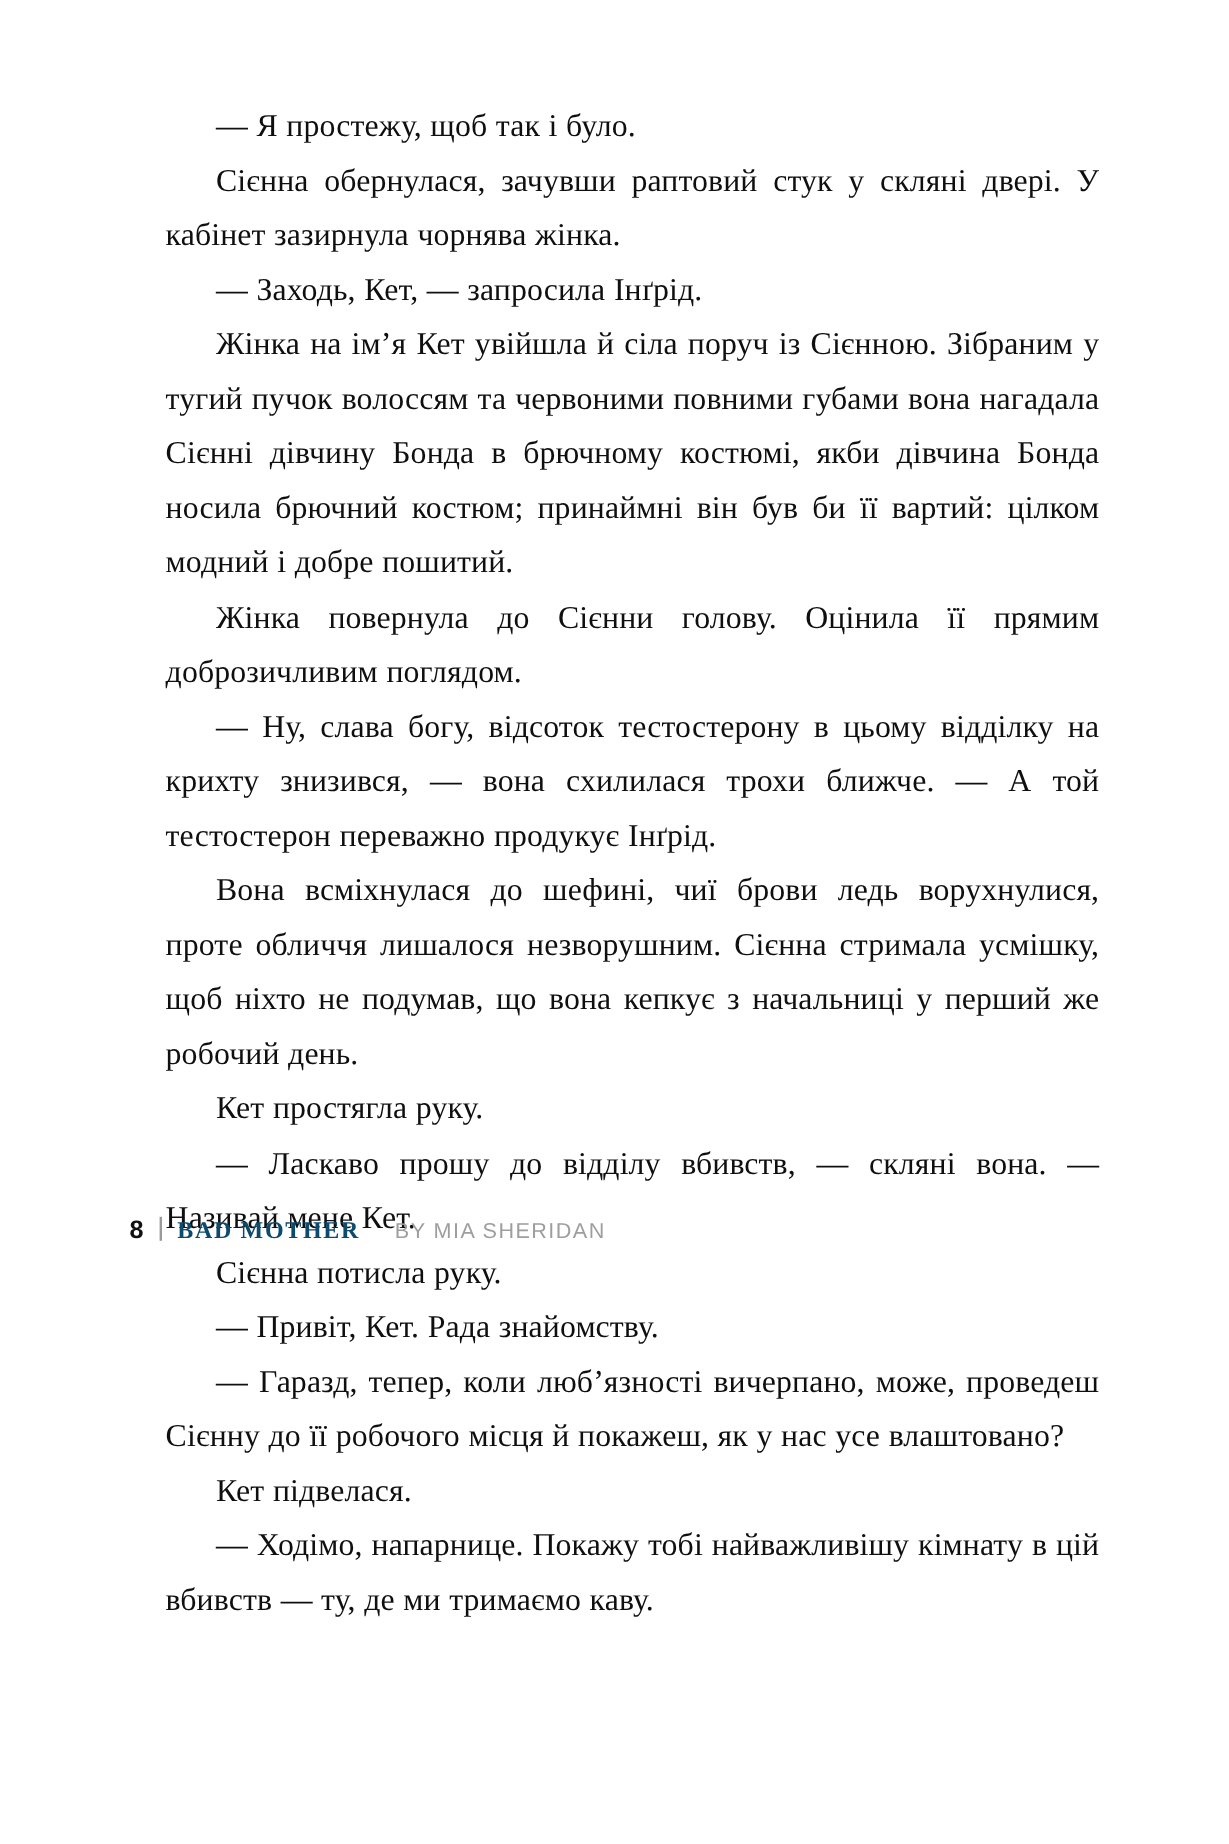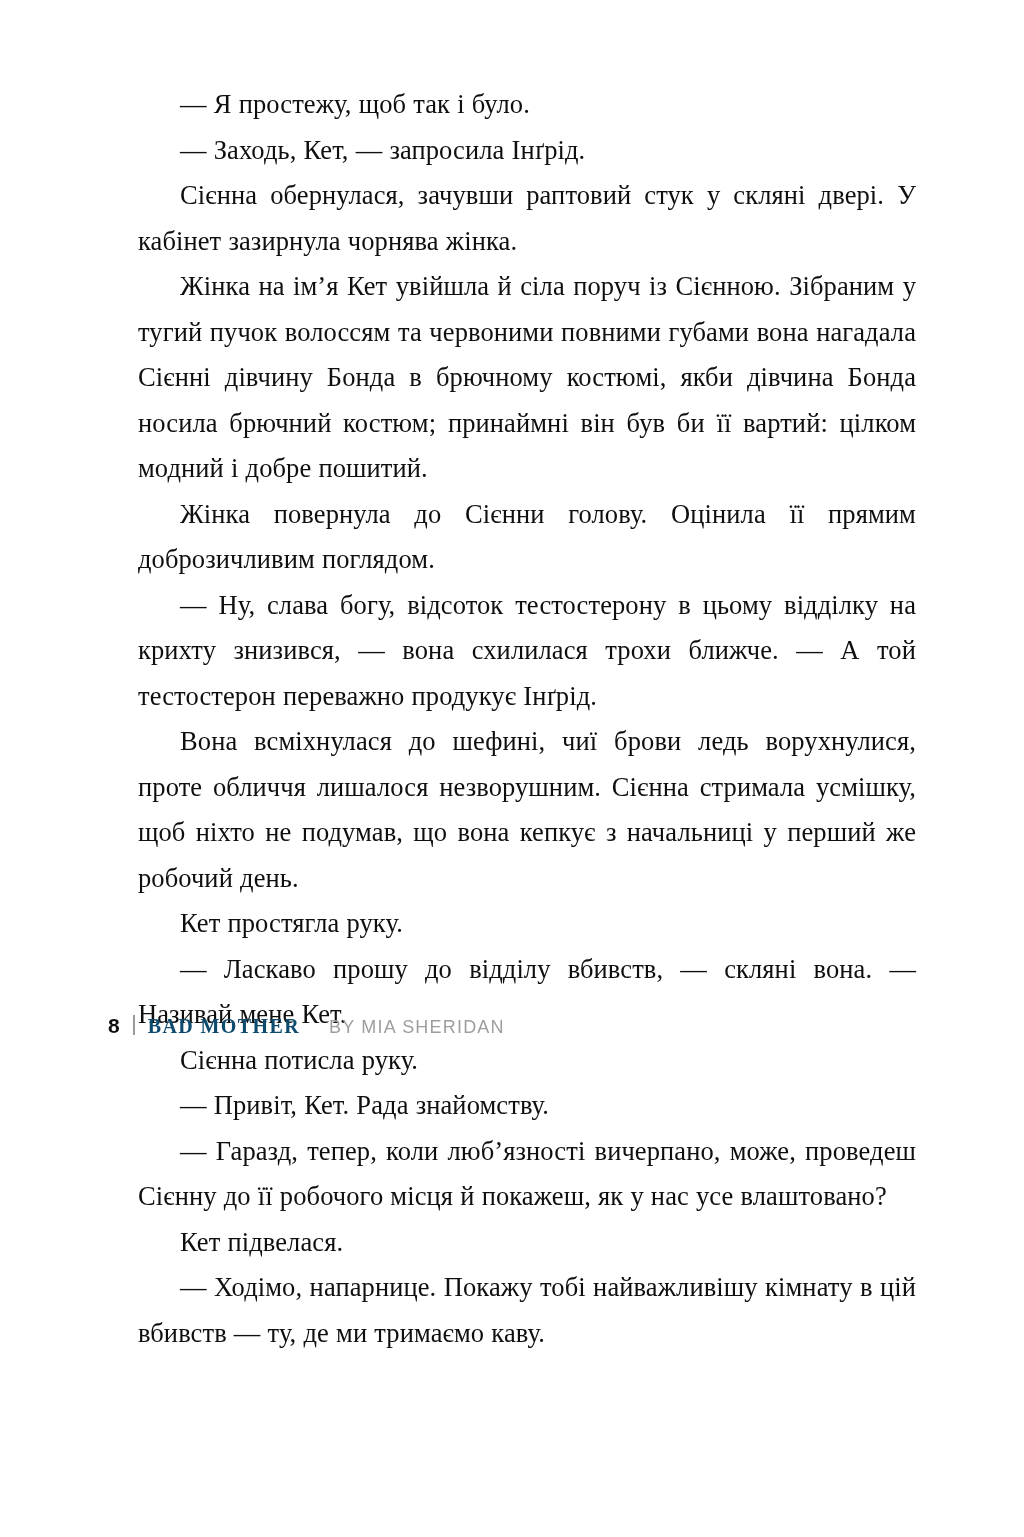--- a/index.html
+++ b/index.html
@@ -76,22 +76,22 @@
     margin-left: 29px;
   }
 </style>
 </head>
 <body>
 
 <div class="page">
 
   <div class="text-block">
     <p class="para">— Я простежу, щоб так і було.</p>
+    <p class="para">Сієнна обернулася, зачувши раптовий стук у скляні двері. У кабінет зазирнула чорнява жінка.</p>
     <p class="para">— Заходь, Кет, — запросила Інґрід.</p>
-    <p class="para">Сієнна обернулася, зачувши раптовий стук у скляні двері. У кабінет зазирнула чорнява жінка.</p>
     <p class="para">Жінка на ім’я Кет увійшла й сіла поруч із Сієнною. Зібраним у тугий пучок волоссям та червоними повними губами вона нагадала Сієнні дівчину Бонда в брючному костюмі, якби дівчина Бонда носила брючний костюм; принаймні він був би її вартий: цілком модний і добре пошитий.</p>
     <p class="para">Жінка повернула до Сієнни голову. Оцінила її прямим доброзичливим поглядом.</p>
     <p class="para">— Ну, слава богу, відсоток тестостерону в цьому відділку на крихту знизився, — вона схилилася трохи ближче. — А той тестостерон переважно продукує Інґрід.</p>
     <p class="para">Вона всміхнулася до шефині, чиї брови ледь ворухнулися, проте обличчя лишалося незворушним. Сієнна стримала усмішку, щоб ніхто не подумав, що вона кепкує з начальниці у перший же робочий день.</p>
     <p class="para">Кет простягла руку.</p>
     <p class="para">— Ласкаво прошу до відділу вбивств, — скляні вона. — Називай мене Кет.</p>
     <p class="para">Сієнна потисла руку.</p>
     <p class="para">— Привіт, Кет. Рада знайомству.</p>
     <p class="para">— Гаразд, тепер, коли люб’язності вичерпано, може, проведеш Сієнну до її робочого місця й покажеш, як у нас усе влаштовано?</p>
     <p class="para">Кет підвелася.</p>

